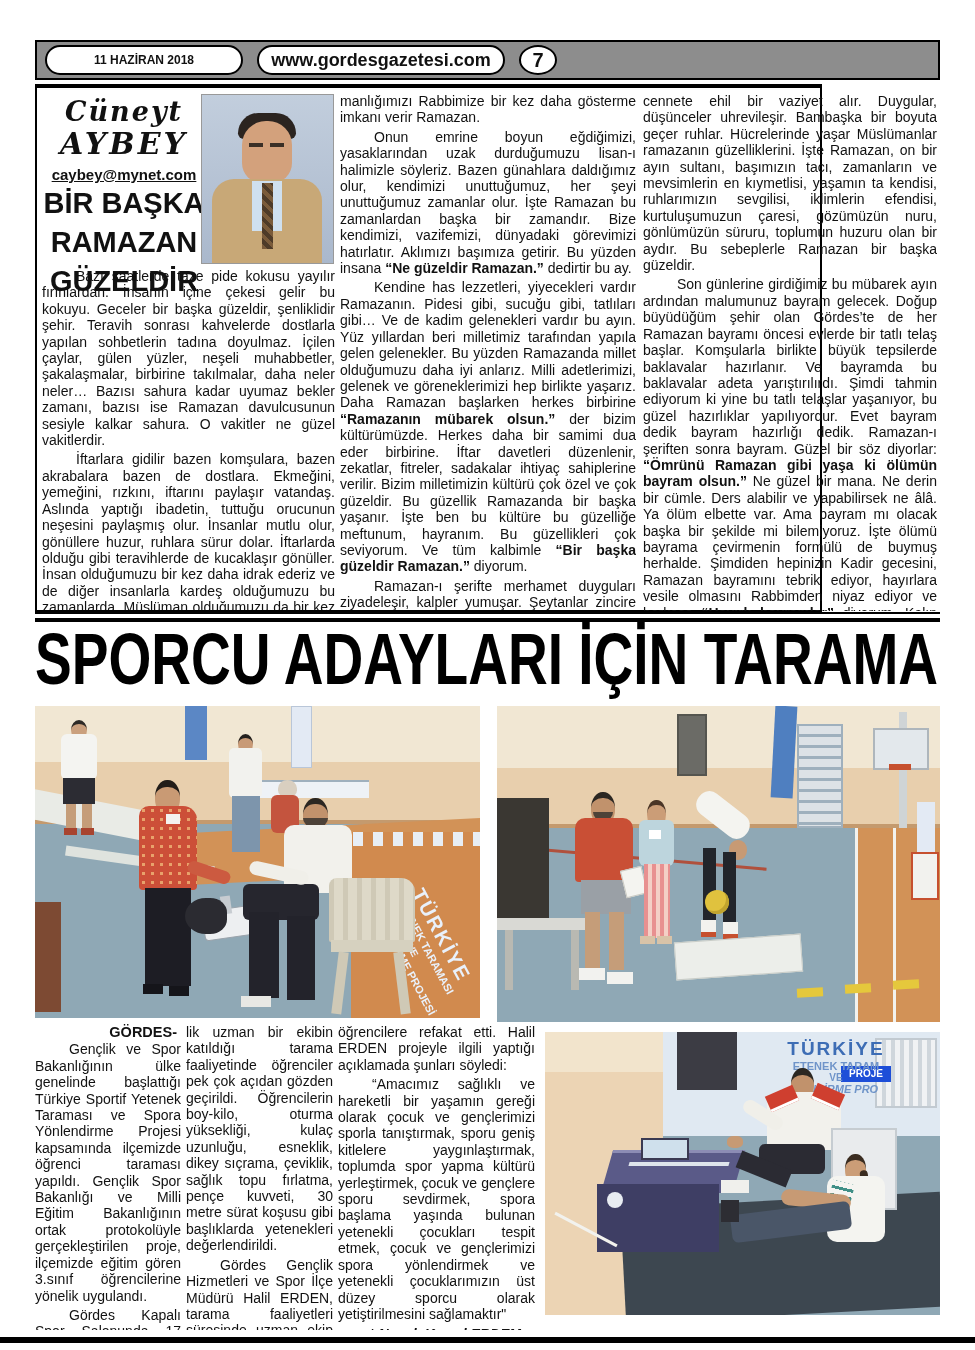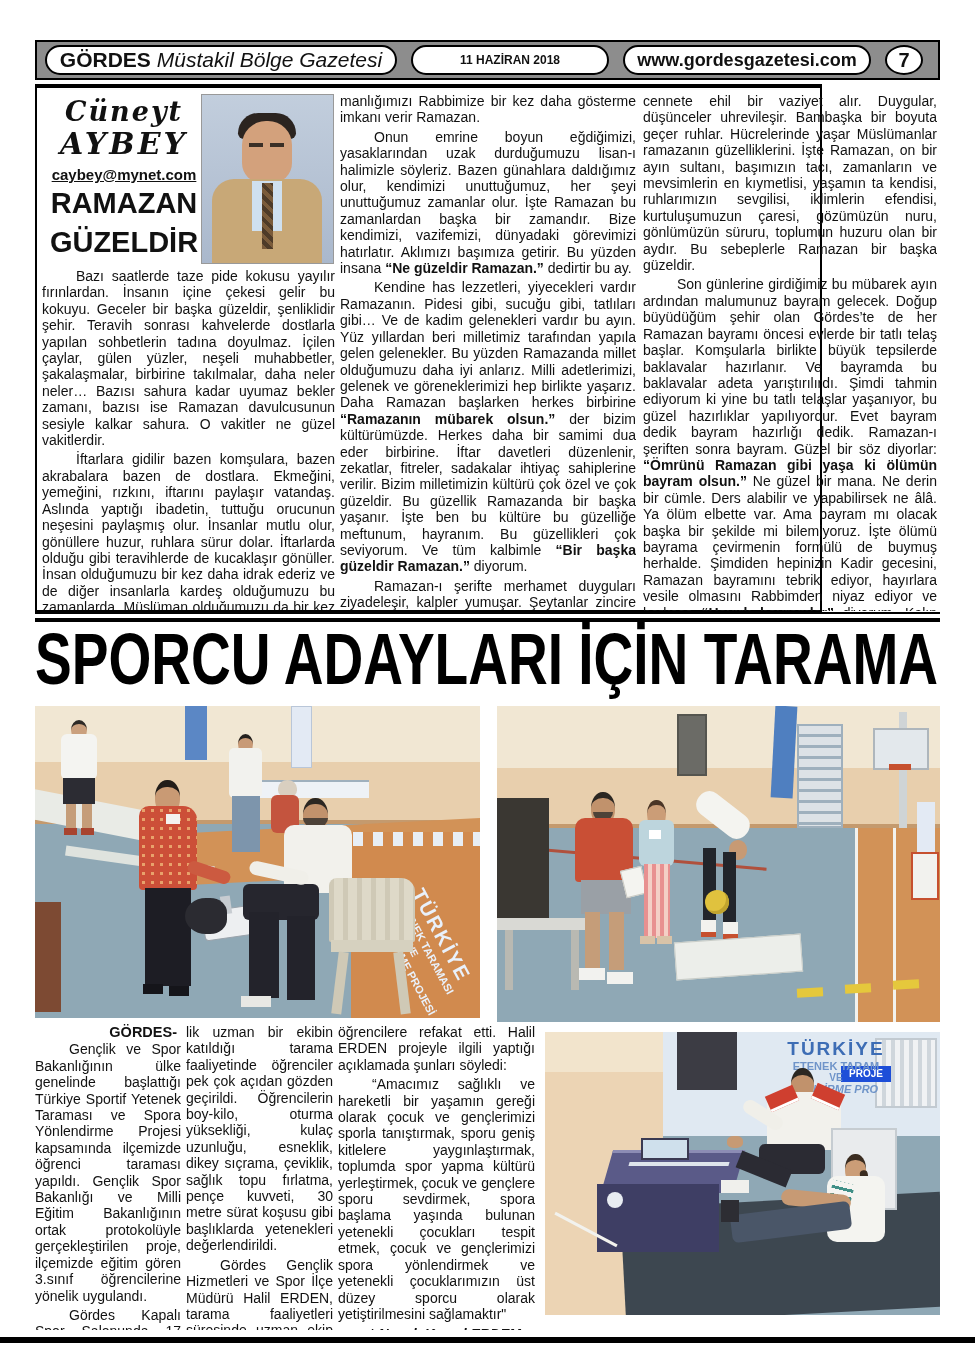--- a/index.html
+++ b/index.html
@@ -47,37 +47,34 @@
   .vtext{font-weight:bold;color:#e9f1fb;text-align:center;line-height:1.25;}
   
   .footer-rule{position:absolute;left:0;top:1337px;width:975px;height:6px;background:#000;}
 </style>
 </head>
 <body>
 
 <div id="page">
 
   <div class="masthead">
-    <div class="pill p1">
-      <span class="bold">GÖRDES</span>
-      <span class="ital">Müstakil Bölge Gazetesi</span>
-    </div>
     <div class="pill p2">11 HAZİRAN 2018</div>
     <div class="pill p3">www.gordesgazetesi.com</div>
     <div class="pill p4">7</div>
   </div>
 
   <div class="upper-box">
 
     <div class="author-name">
       <div class="l1">Cüneyt</div>
       <div class="l2">AYBEY</div>
     </div>
     <div class="author-email">caybey@mynet.com</div>
     <div class="author-title">
+      <div>BİR BAŞKA</div>
       <div>RAMAZAN</div>
       <div>GÜZELDİR</div>
     </div>
 
     <div class="portrait">
       <div style="position:absolute;left:36px;top:18px;width:58px;height:26px;background:#2b2420;border-radius:28px 28px 8px 8px;"></div>
       <div style="position:absolute;left:40px;top:26px;width:50px;height:62px;background:#d3a17c;border-radius:24px 24px 20px 20px;"></div>
       <div style="position:absolute;left:47px;top:48px;width:14px;height:4px;background:#3a2f26;"></div>
       <div style="position:absolute;left:68px;top:48px;width:14px;height:4px;background:#3a2f26;"></div>
       <div style="position:absolute;left:10px;top:84px;width:110px;height:84px;background:#c8a877;border-radius:22px 22px 0 0;"></div>

